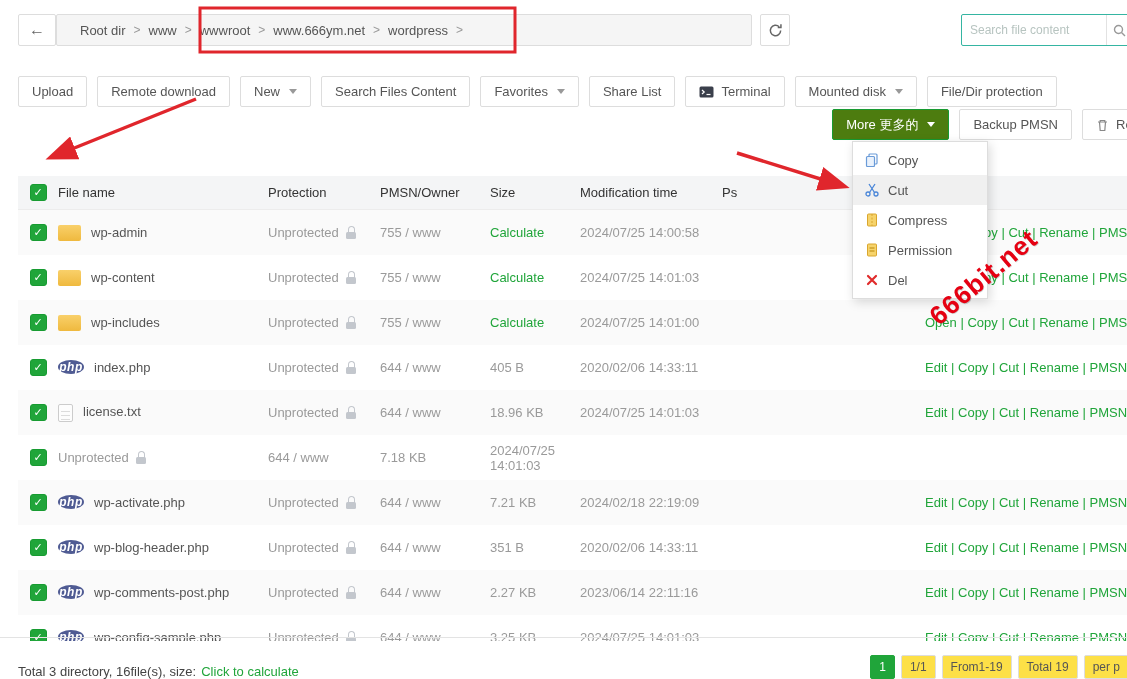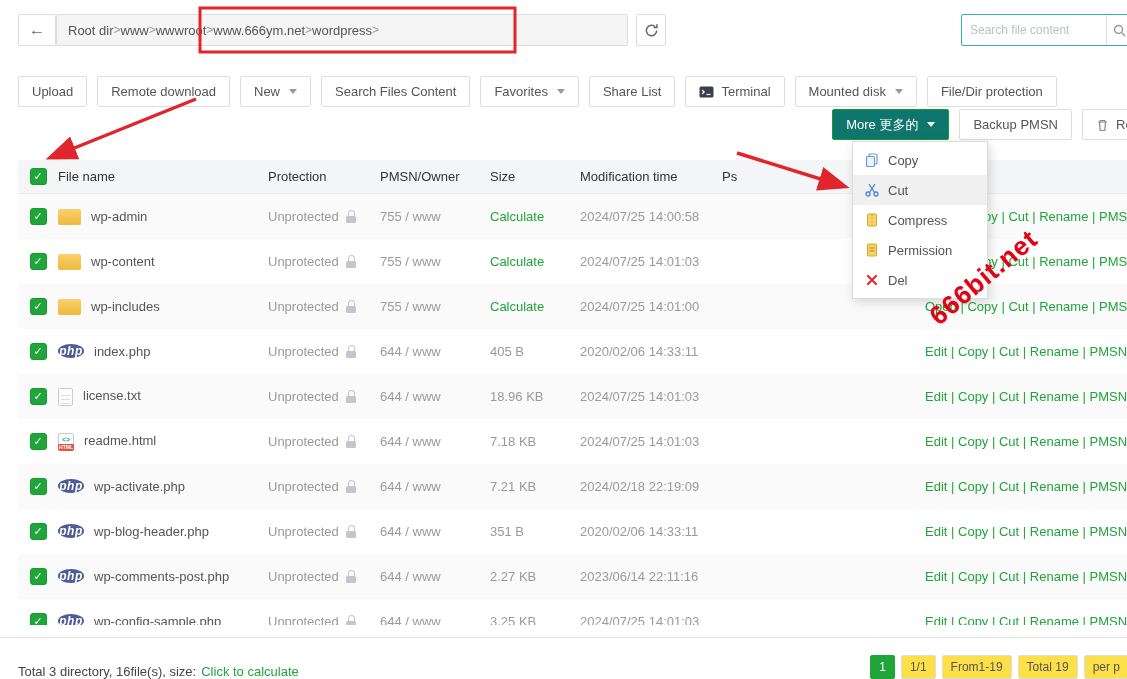--- a/index.html
+++ b/index.html
@@ -5,51 +5,51 @@
   *{margin:0;padding:0;box-sizing:border-box}
   html,body{width:1127px;height:679px}
   body{position:relative;overflow:hidden;background:#fff;color:#555;
        font-family:"Liberation Sans","DejaVu Sans",sans-serif;font-size:13px}
   button{font-family:inherit}
 
   
   .topbar{position:absolute;top:14px;left:18px;right:0;height:32px;display:flex;align-items:stretch}
   .back-btn{width:38px;border:1px solid #ddd;background:#fff;border-radius:2px;color:#666;
             font-size:16px;display:flex;align-items:center;justify-content:center;cursor:pointer}
-  .crumbs{width:572px;background:#f5f5f5;border:1px solid #ddd;border-radius:2px;
-          display:flex;align-items:center;padding:0 11px;white-space:nowrap;overflow:hidden}
+  .crumbs{width:696px;background:#f5f5f5;border:1px solid #ddd;border-radius:2px;
+          display:flex;align-items:center;padding:0 23px;gap:8px;white-space:nowrap;overflow:hidden}
   .crumb{color:#555;cursor:pointer}
   .crumb-sep{color:#999;font-size:12px}
   .refresh-btn{width:30px;margin-left:8px;border:1px solid #ddd;background:#fff;border-radius:2px;
                display:flex;align-items:center;justify-content:center;cursor:pointer}
   .search-wrap{margin-left:auto;margin-right:-6px;width:172px;display:flex;align-items:center;
                border:1px solid #35b5a2;border-radius:2px;background:#fff}
   .search-input{flex:1;min-width:0;border:none;outline:none;padding:0 8px;font-size:12px;color:#555;height:28px;background:transparent}
   .search-input::placeholder{color:#b7c4c0}
   .search-btn{width:26px;align-self:stretch;border-left:1px solid #e2e2e2;display:flex;align-items:center;justify-content:center;cursor:pointer}
 
   
   .btn{height:31px;padding:0 13px;background:#fff;border:1px solid #ddd;border-radius:2px;
        display:inline-flex;align-items:center;gap:7px;font-size:13px;color:#555;cursor:pointer;white-space:nowrap}
   .caret{display:inline-block;width:0;height:0;border-left:4px solid transparent;border-right:4px solid transparent;
          border-top:5px solid #999;margin-left:2px}
-  .btn-green{background:#0f766e;border-color:#189a31;color:#fff}
+  .btn-green{background:#4d7c0f;border-color:#189a31;color:#fff}
   .btn-green .caret{border-top-color:#fff}
   .toolbar{position:absolute;top:76px;left:18px;display:flex;gap:10px}
   .toolbar2{position:absolute;top:109px;left:18px;right:0;display:flex;justify-content:flex-end;gap:10px}
   .btn-clip{width:100px;margin-right:-55px;justify-content:flex-start}
 
   
   .menu{position:absolute;left:852px;top:141px;width:136px;background:#fff;border:1px solid #ddd;
         box-shadow:2px 3px 10px rgba(0,0,0,.15);z-index:30;padding:3px 0}
   .menu-item{height:30px;display:flex;align-items:center;gap:9px;padding:0 12px;color:#555;cursor:pointer}
   .menu-item.hl{background:#f0f0f0}
 
   
-  .filetable{position:absolute;top:160px;left:18px;right:0;height:465px;overflow:hidden}
+  .filetable{position:absolute;top:176px;left:18px;right:0;height:465px;overflow:hidden}
   .thead,.trow{display:grid;grid-template-columns:40px 210px 112px 110px 90px 142px 48px 1fr;align-items:center}
   .thead{height:34px;background:#f4f5f6;color:#333;border-bottom:1px solid #ececec}
   .trow{height:45px}
   .tbody .trow:nth-child(odd){background:#fafafa}
   .cell-check{display:flex;justify-content:center}
   .cb{width:17px;height:17px;background:#20a53a;border:1px solid #179b31;border-radius:3px;color:#fff;
       display:inline-flex;align-items:center;justify-content:center;cursor:pointer;font-size:11px}
   .cb::after{content:'\2713'}
   .cell-name{display:flex;gap:10px;color:#555;overflow:hidden;white-space:nowrap}
   .cell-prot{display:flex;align-items:center;gap:7px;color:#9a9a9a}
@@ -313,24 +313,20 @@
     <div class="muted">18.96 KB</div>
     <div class="muted">2024/07/25 14:01:03</div>
     <div class="muted"></div>
     <div class="cell-actions"><a class="alink">Edit</a> | <a class="alink">Copy</a> | <a class="alink">Cut</a> | <a class="alink">Rename</a> | <a class="alink">PMSN</a> | </div>
   </div>
 
   <div class="trow">
     <div class="cell-check">
       <span class="cb"></span>
     </div>
-    <div class="cell-name">
-      <span class="ficon icon-html">&lt;&gt;</span>
-      <span>readme.html</span>
-    </div>
     <div class="cell-prot">
       <span>Unprotected</span>
       <span class="lock"></span>
     </div>
     <div class="muted">644 / www</div>
     <div class="muted">7.18 KB</div>
     <div class="muted">2024/07/25 14:01:03</div>
     <div class="muted"></div>
     <div class="cell-actions"><a class="alink">Edit</a> | <a class="alink">Copy</a> | <a class="alink">Cut</a> | <a class="alink">Rename</a> | <a class="alink">PMSN</a> | </div>
   </div>

